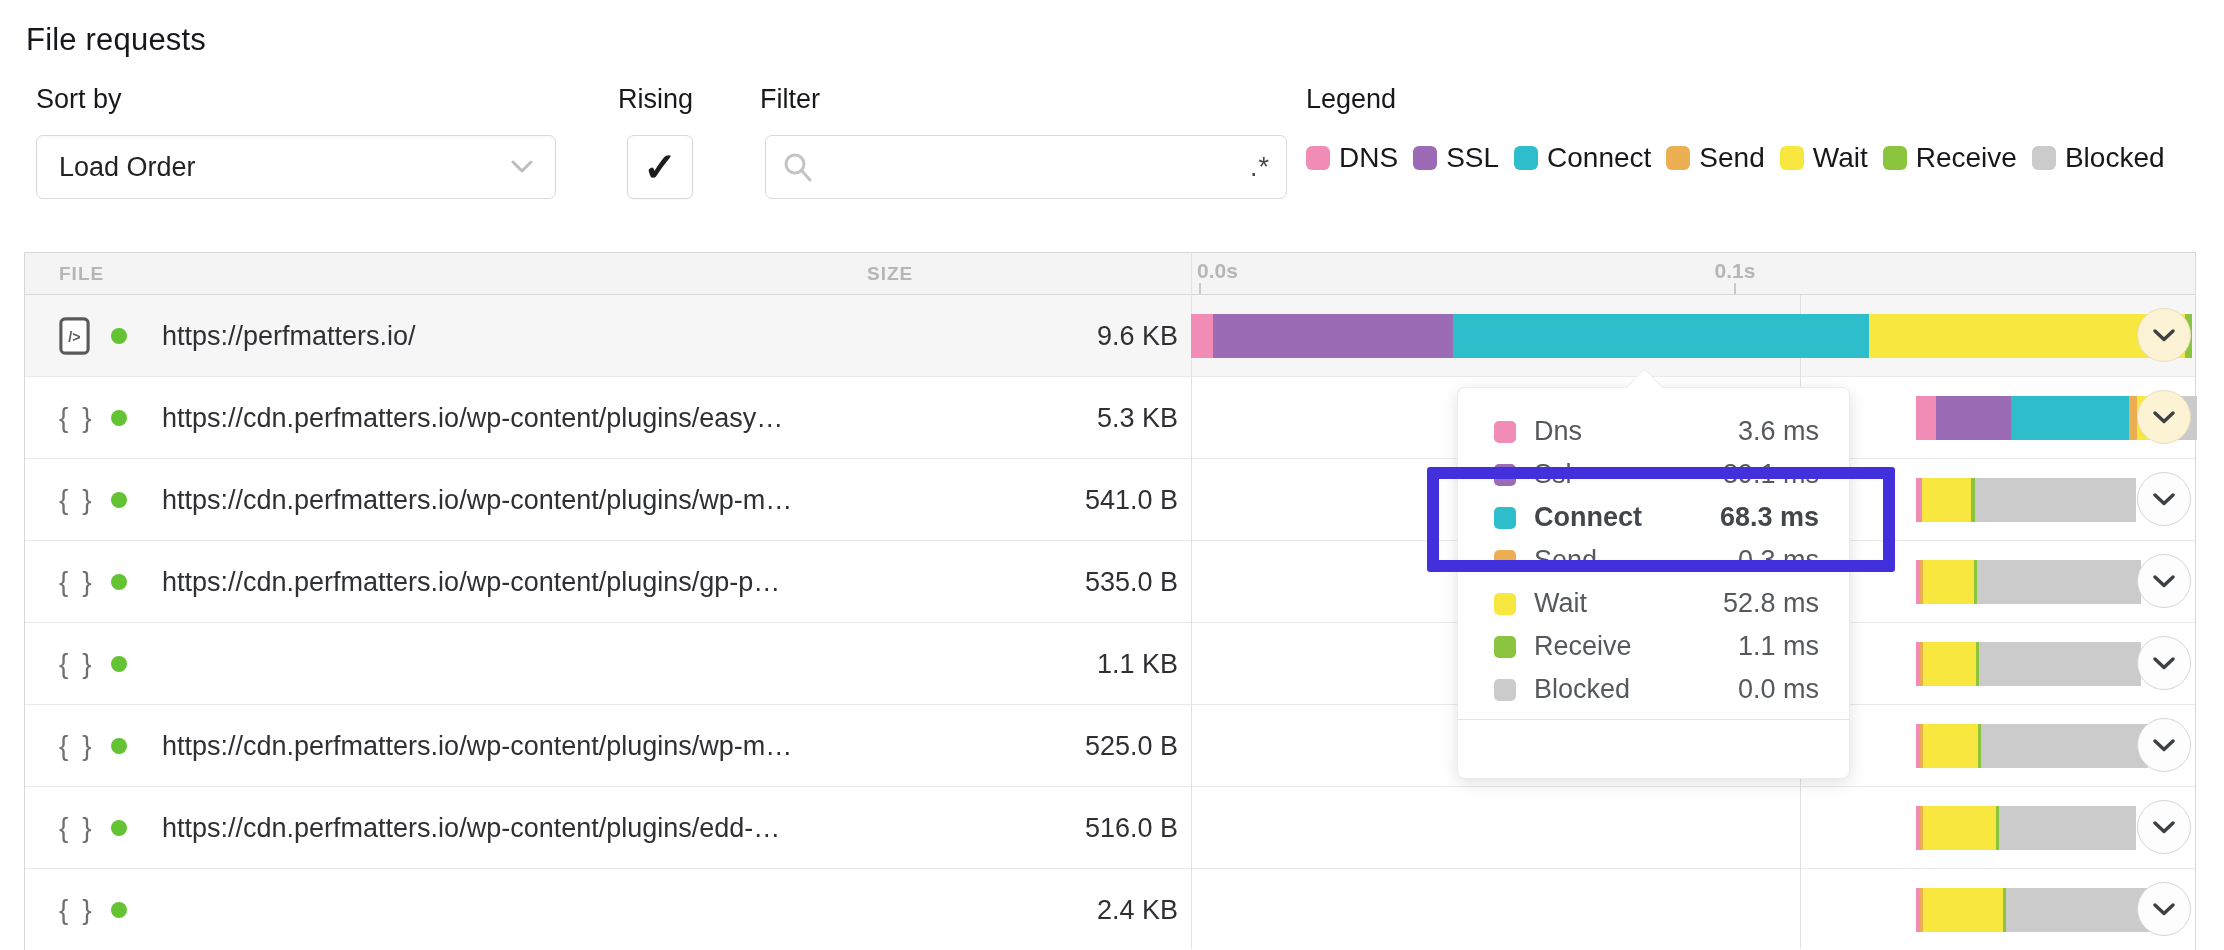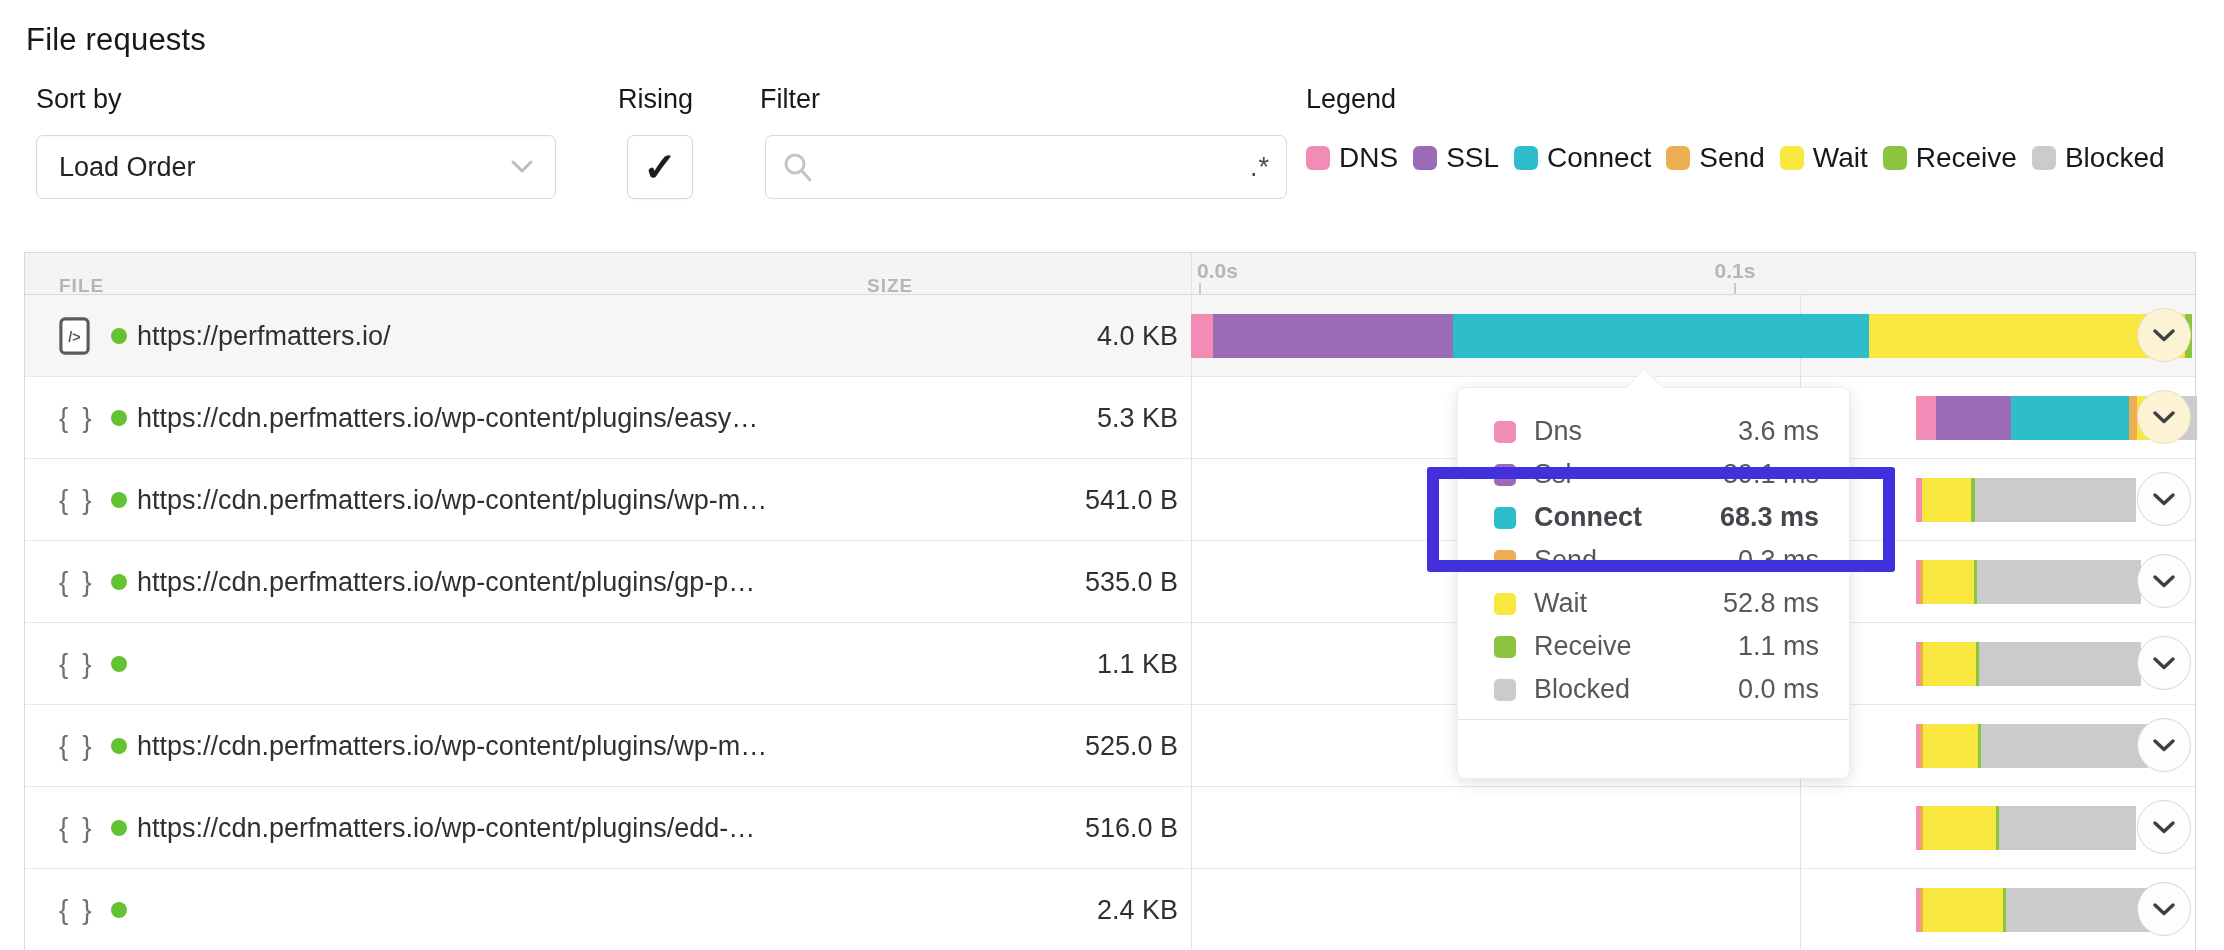--- a/index.html
+++ b/index.html
@@ -26,37 +26,37 @@
   .search-box input{flex:1;border:none;outline:none;font-size:26px;font-family:inherit;color:#333;background:transparent;margin-left:12px;}
   .regex-hint{font-size:27px;color:#4a4a4a;letter-spacing:1px;}
 
   .legend-row{position:absolute;left:1306px;top:142px;display:flex;align-items:center;gap:15px;}
   .legend-item{display:flex;align-items:center;gap:9px;font-size:28px;color:#17181c;}
   .legend-item .swatch{width:24px;height:24px;border-radius:6px;display:inline-block;}
 
   .req-table{position:absolute;left:24px;top:252px;width:2172px;height:698px;background:#fff;
     border:1px solid #d8d8d8;box-sizing:border-box;}
   .thead{position:absolute;left:0;top:0;right:0;height:42px;background:#f4f4f4;border-bottom:1px solid #d9d9d9;box-sizing:border-box;}
-  .col-h{position:absolute;top:10px;font-size:19px;font-weight:700;letter-spacing:1px;color:#b6b6b6;margin-top:12px;}
+  .col-h{position:absolute;top:10px;font-size:19px;font-weight:700;letter-spacing:1px;color:#b6b6b6;}
   .h-file{left:34px}.h-size{left:842px}
   .tl-label{position:absolute;top:6px;font-size:21px;font-weight:700;color:#b6b6b6;}
   .tl-0{left:1172px}.tl-1{left:1680px;width:60px;text-align:center;}
   .tick{position:absolute;bottom:0;width:2px;height:11px;background:#c9c9c9;}
   .tick-0{left:1174px}.tick-1{left:1709px}
   .col-divider{position:absolute;left:1166px;top:0;bottom:0;width:1px;background:#e3e3e3;z-index:1;}
   .gridline{position:absolute;left:1775px;top:42px;bottom:0;width:1px;background:#e1e1e1;z-index:1;}
 
   .tbody{position:absolute;left:0;top:42px;right:0;}
   .row{position:relative;height:82px;border-bottom:1px solid #e9e9e9;background:#fff;box-sizing:border-box;}
   .row.hl{background:#f6f6f6;}
   .row:last-child{border-bottom:none;}
   .file-icon{position:absolute;left:34px;top:50%;transform:translateY(-50%);display:flex;}
   .braces{font-size:28px;color:#707070;letter-spacing:3px;white-space:pre;}
   .status-dot{position:absolute;left:86px;top:50%;transform:translateY(-50%);width:16px;height:16px;border-radius:50%;}
-  .url{position:absolute;left:112px;top:50%;transform:translateY(-50%);font-size:27px;color:#2f3034;white-space:nowrap;}
+  .url{position:absolute;left:137px;top:50%;transform:translateY(-50%);font-size:27px;color:#2f3034;white-space:nowrap;}
   .size{position:absolute;left:900px;width:253px;top:50%;transform:translateY(-50%);text-align:right;font-size:27px;color:#2f3034;}
   .bar{position:absolute;top:19px;height:44px;display:flex;z-index:2;}
   .bar span{height:100%;display:block;}
   .expand-btn{position:absolute;left:2112px;top:13px;width:54px;height:54px;border-radius:50%;
     background:#fdfdfd;border:1px solid #d6d6d6;box-sizing:border-box;display:flex;align-items:center;
     justify-content:center;z-index:3;cursor:pointer;}
   .expand-btn.cream{background:#fbf3d3;border-color:#e6dfc0;}
 
   .tooltip{position:absolute;left:1457px;top:387px;width:393px;height:392px;background:#fff;
     border:1px solid #ececec;border-radius:8px;box-shadow:0 4px 16px rgba(0,0,0,.12);z-index:40;box-sizing:border-box;}
@@ -153,21 +153,21 @@
   <div class="tbody">
       <div class="row hl">
         <span class="file-icon">
           <svg width="31" height="39" viewBox="0 0 26 32">
             <rect x="1.6" y="1.6" width="22.8" height="28.8" rx="3.5" fill="#fff" stroke="#5a5a5a" stroke-width="2.6"></rect>
             <text x="13" y="21" font-size="12" text-anchor="middle" fill="#5a5a5a" font-weight="bold" font-family="Liberation Sans,sans-serif">/&gt;</text>
           </svg>
         </span>
         <span class="status-dot" style="background: rgb(100, 195, 50);"></span>
         <span class="url">https://perfmatters.io/</span>
-        <span class="size">4.0 KB</span>
+        <span class="size">9.6 KB</span>
         <span class="bar" style="left: 1166px;">
           <span style="width: 22px; background: rgb(241, 140, 183);"></span>
           <span style="width: 240px; background: rgb(155, 108, 181);"></span>
           <span style="width: 416px; background: rgb(46, 189, 203);"></span>
           <span style="width: 316px; background: rgb(248, 231, 63);"></span>
           <span style="width: 7px; background: rgb(139, 197, 63);"></span>
         </span>
         <span class="expand-btn cream">
           <svg width="22" height="13" viewBox="0 0 22 13">
             <polyline points="2,2 11,10.5 20,2" fill="none" stroke="#3c4043" stroke-width="3.4" stroke-linecap="round" stroke-linejoin="round"></polyline>

